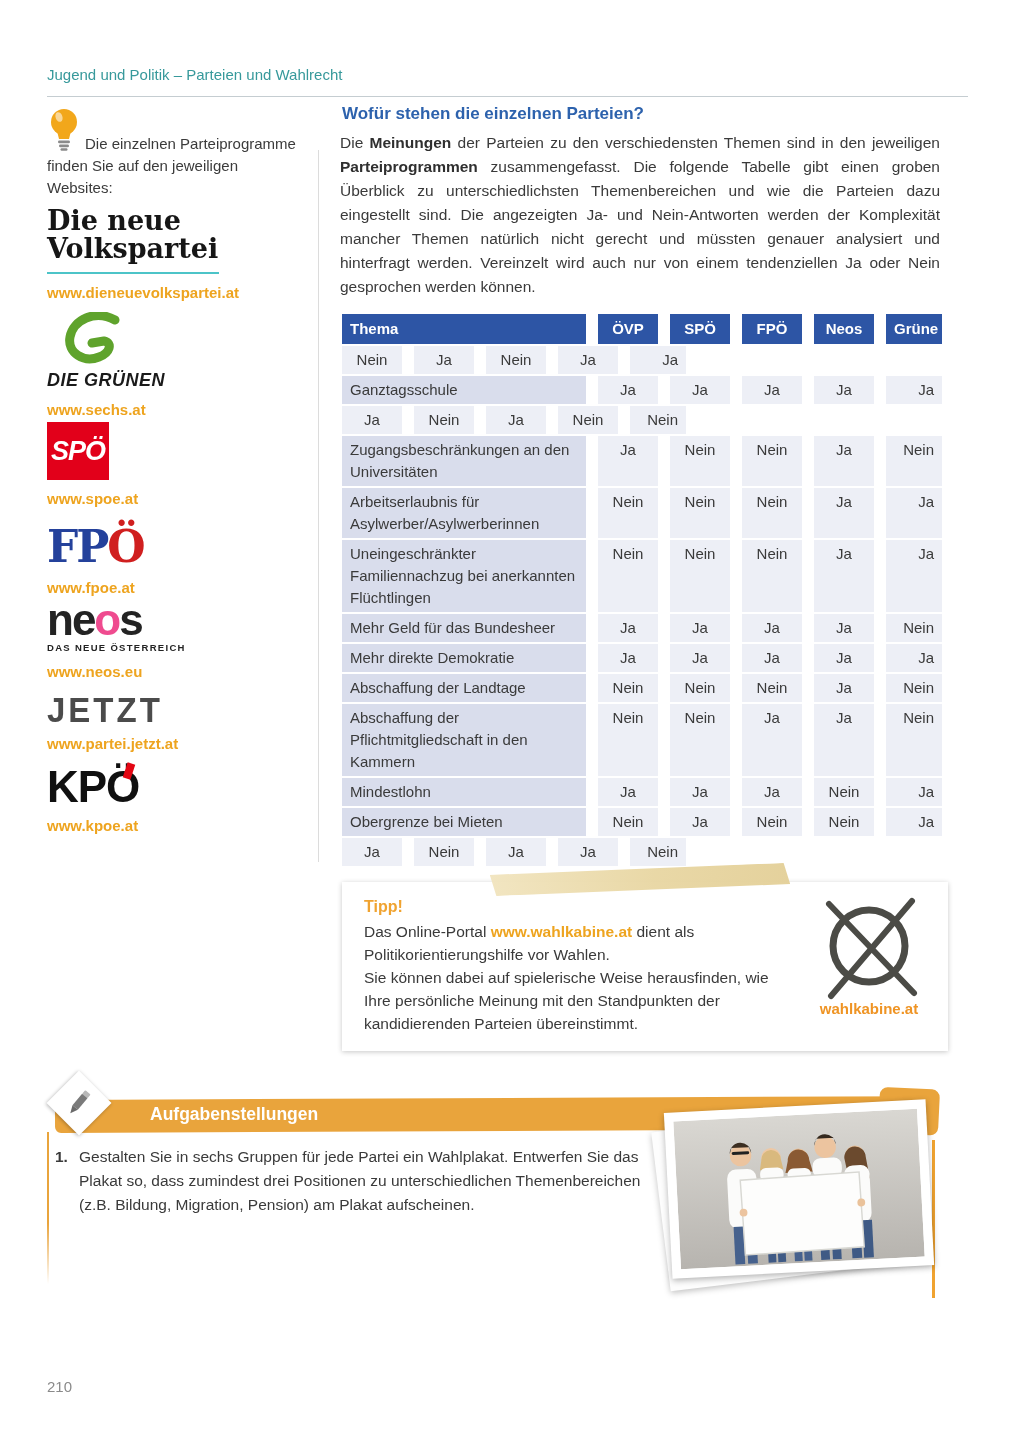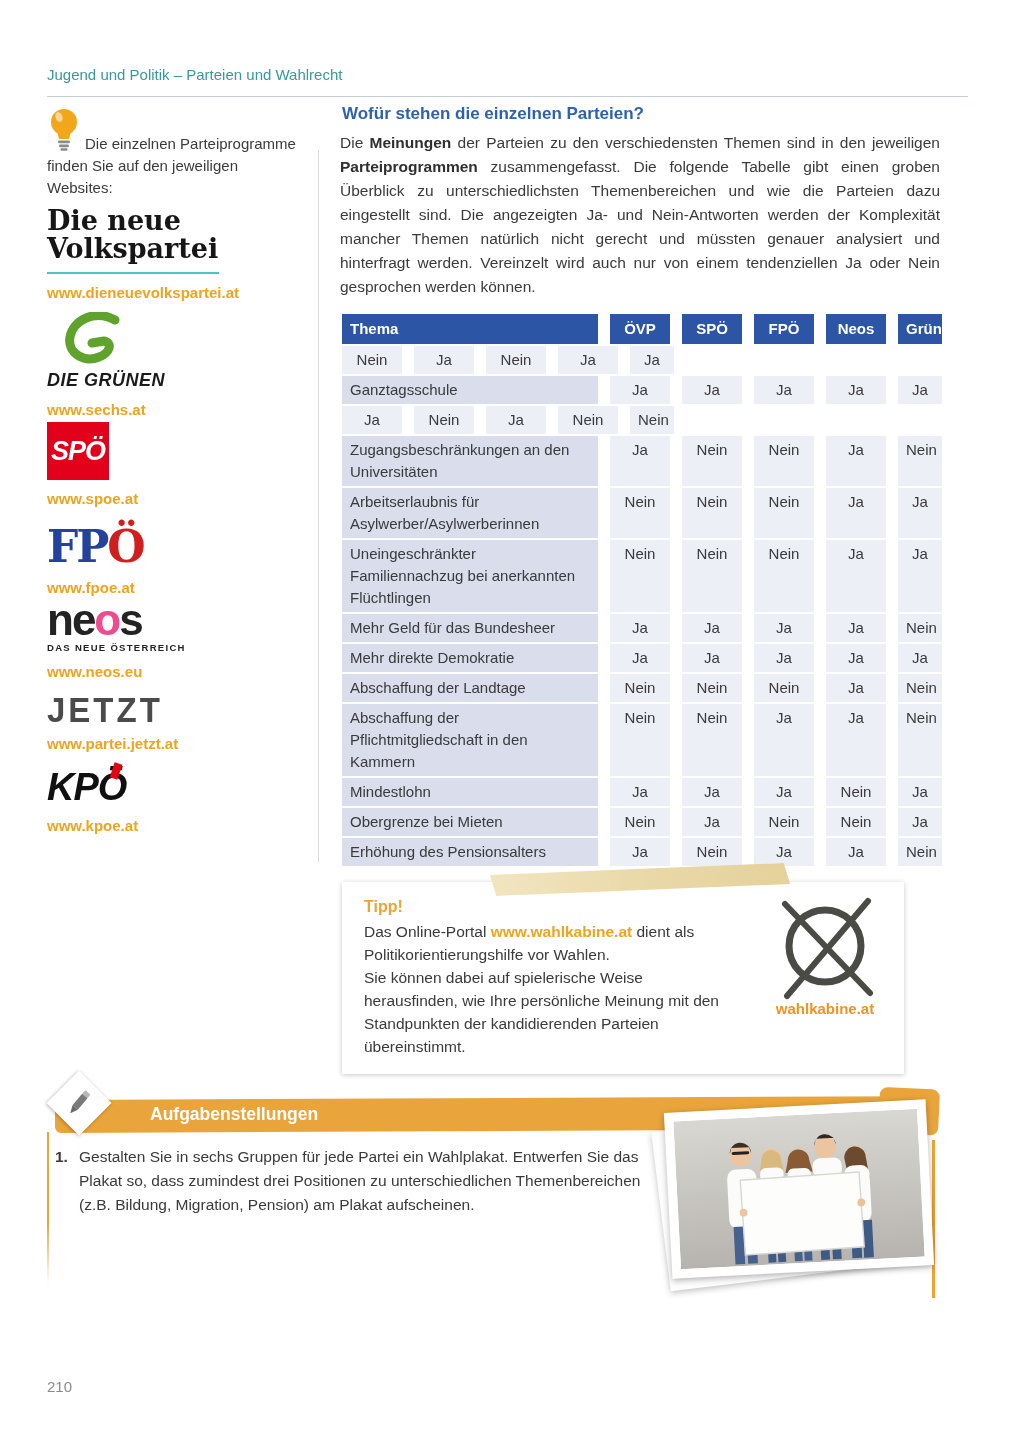--- a/index.html
+++ b/index.html
@@ -29,41 +29,41 @@
   .fpoe { top:418px; }
   .fpoe-name { font-family:"DejaVu Serif", serif; font-weight:bold; font-size:44px; line-height:44px; letter-spacing:-2px; }
   .fpoe-fp { color:#24419B; } .fpoe-oe { color:#D01F1F; }
   .neos { top:492px; }
   .neos-name { font-size:44px; line-height:42px; font-weight:bold; letter-spacing:-2px; color:#232323; }
   .neos-o { color:#EF4B8F; }
   .neos-sub { font-size:9.5px; font-weight:bold; letter-spacing:1.3px; color:#232323; margin-top:1px; }
   .jetzt { top:585px; }
   .jetzt-name { font-size:33px; line-height:33px; font-weight:900; letter-spacing:3px; color:#4B4B4B; transform:scaleY(1.08); transform-origin:left top; }
   .kpoe { top:660px; }
-  .kpoe-name { position:relative; display:inline-block; font-size:38px; line-height:40px; font-weight:900; font-style:italic; letter-spacing:-1px; color:#101010; }
+  .kpoe-name { position:relative; display:inline-block; font-size:44px; line-height:40px; font-weight:900; letter-spacing:-1px; color:#101010; }
   .kpoe-accent { position:absolute; right:6px; top:-4px; width:8px; height:16px; background:#E30613; transform:rotate(18deg); }
 
   
   .main-heading { position:absolute; left:342px; top:92px; color:#2D62AD; font-size:17px; font-weight:bold; }
   .intro { position:absolute; left:340px; top:119px; width:600px; font-size:15.5px; line-height:24px; color:#3a3a3a; text-align:justify; }
   .intro b { color:#2f2f2f; }
 
   
   .ptable { position:absolute; left:342px; top:302px; width:600px; font-size:15px; color:#3a3a3a; }
   .trow { display:flex; gap:12px; margin-bottom:2px; }
   .tcell { padding:3px 8px; }
   .tcell.thema { flex:1; text-align:left; }
   .tcell.val { width:60px; text-align:center; flex:none; }
-  .tcell.val:last-child { width:44px; }
+  .tcell.val:last-child { width:56px;text-align:right; }
   .hd { background:#2D55A5 !important; color:#fff; font-weight:bold; padding-top:4px; padding-bottom:4px; }
   .trow .thema { background:#D9DDEC; line-height:22px; }
   .trow .val { background:#EDEFF6; line-height:22px; }
 
   
-  .tipp { position:absolute; left:342px; top:870px; width:562px; min-height:158px; background:#fff; box-shadow:0 1px 5px rgba(0,0,0,.22); padding:16px 170px 16px 22px; }
+  .tipp { position:absolute; left:342px; top:870px; width:606px; min-height:158px; background:#fff; box-shadow:0 1px 5px rgba(0,0,0,.22); padding:16px 170px 16px 22px; }
   .tape { position:absolute; left:148px; top:-15px; width:300px; height:25px; background:linear-gradient(90deg,#F1E4BE 0%,#E8D6A2 55%,#E3CF97 100%); transform:rotate(-1.6deg); clip-path:polygon(0 15%,98% 0,100% 85%,2% 100%); opacity:.95; }
   .tipp-title { color:#F0A330; font-weight:bold; font-size:16px; margin-bottom:4px; }
   .tipp-text { font-size:15.5px; line-height:23px; color:#3a3a3a; }
   .tipp-link { color:#EEA41F; font-weight:600; text-decoration:none; }
   .wk-logo { position:absolute; right:14px; top:14px; width:130px; text-align:center; }
   .wk-text { color:#EF9424; font-weight:bold; font-size:15px; margin-top:-4px; }
 
   
   .banner { position:absolute; left:55px; top:1086px; width:880px; height:33px; background:#E9A43C; border-radius:10px 16px 12px 6px; transform:rotate(-.25deg); }
   .banner::after { content:""; position:absolute; right:-4px; top:-8px; width:60px; height:46px; background:#E9A43C; border-radius:8px; transform:rotate(3deg); }
@@ -260,21 +260,20 @@
         </div>
         <div class="trow">
           <div class="tcell thema">Obergrenze bei Mieten</div>
           <div class="tcell val">Nein</div>
           <div class="tcell val">Ja</div>
           <div class="tcell val">Nein</div>
           <div class="tcell val">Nein</div>
           <div class="tcell val">Ja</div>
         </div>
         <div class="trow">
-          <div class="tcell thema">Erhöhung des Pensionsalters</div>
           <div class="tcell val">Ja</div>
           <div class="tcell val">Nein</div>
           <div class="tcell val">Ja</div>
           <div class="tcell val">Ja</div>
           <div class="tcell val">Nein</div>
         </div>
       </div>
   </div>
 
   <div class="tipp">

